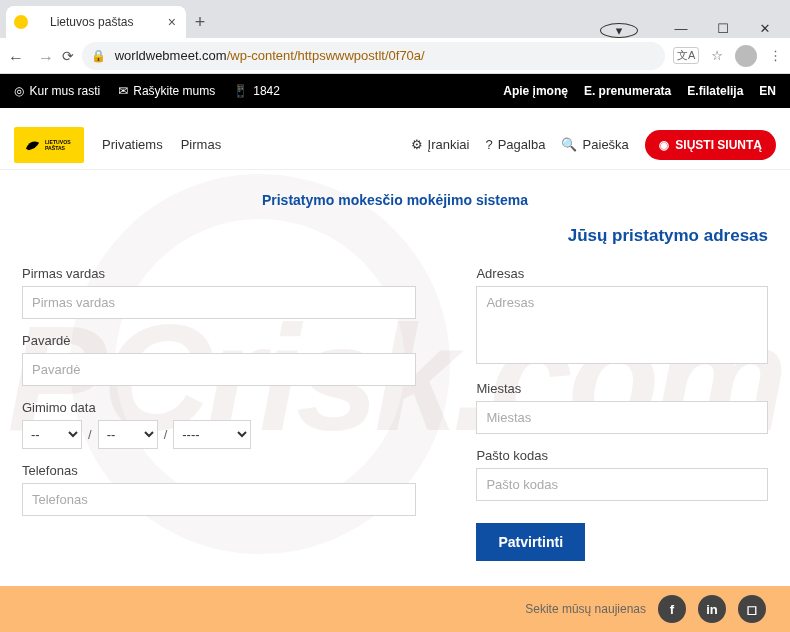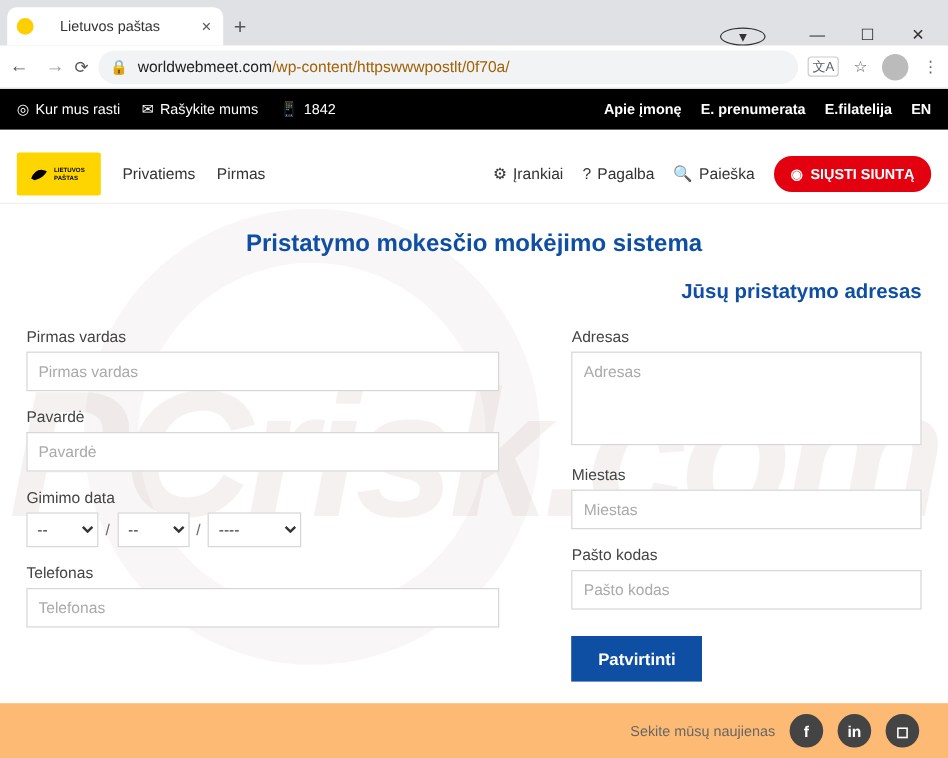--- a/index.html
+++ b/index.html
@@ -40,21 +40,21 @@
 
 .mainbar { height: 50px; display: flex; align-items: center; padding: 0 14px; gap: 18px; border-bottom: 1px solid #eee; background: #fff; margin-top: 12px; }
 .logo { background: #ffd500; width: 70px; height: 36px; display: flex; align-items: center; justify-content: center; font-size: 7px; font-weight: bold; line-height: 1; text-align: center; color: #000; border-radius: 2px; }
 .logo svg { height: 22px; }
 .mainbar a { color: #333; font-size: 13px; text-decoration: none; }
 .mainbar .tools { margin-left: auto; display: flex; align-items: center; gap: 16px; font-size: 13px; color: #333; }
 .tools .item { display: flex; align-items: center; gap: 5px; }
 .send-btn { background: #e3000f; color: #fff; border-radius: 18px; padding: 8px 14px; font-size: 12px; font-weight: bold; display: flex; align-items: center; gap: 6px; }
 
 .content { padding: 16px 22px; position: relative; z-index: 2; }
-.title1 { text-align: center; color: #0f4fa3; font-weight: bold; font-size: 20px; margin: 6px 0 18px; }
+.title1 { text-align: center; color: #0f4fa3; font-weight: bold; font-size: 14px; margin: 6px 0 18px; }
 .title2 { text-align: right; color: #0f4fa3; font-weight: bold; font-size: 17px; margin-bottom: 20px; }
 .form-row { display: flex; gap: 60px; }
 .col-left { flex: 1.15; }
 .col-right { flex: 0.85; }
 .field { margin-bottom: 14px; }
 .field label { display: block; font-size: 13px; color: #444; margin-bottom: 5px; }
 .field input, .field select, .field textarea { width: 100%; border: 1px solid #d6d6d6; padding: 8px 9px; font-size: 13px; color: #333; font-family: inherit; background: #fff; }
 .field input::placeholder, .field textarea::placeholder { color: #aaa; }
 .field textarea { height: 78px; resize: none; }
 .dob { display: flex; align-items: center; gap: 6px; }

